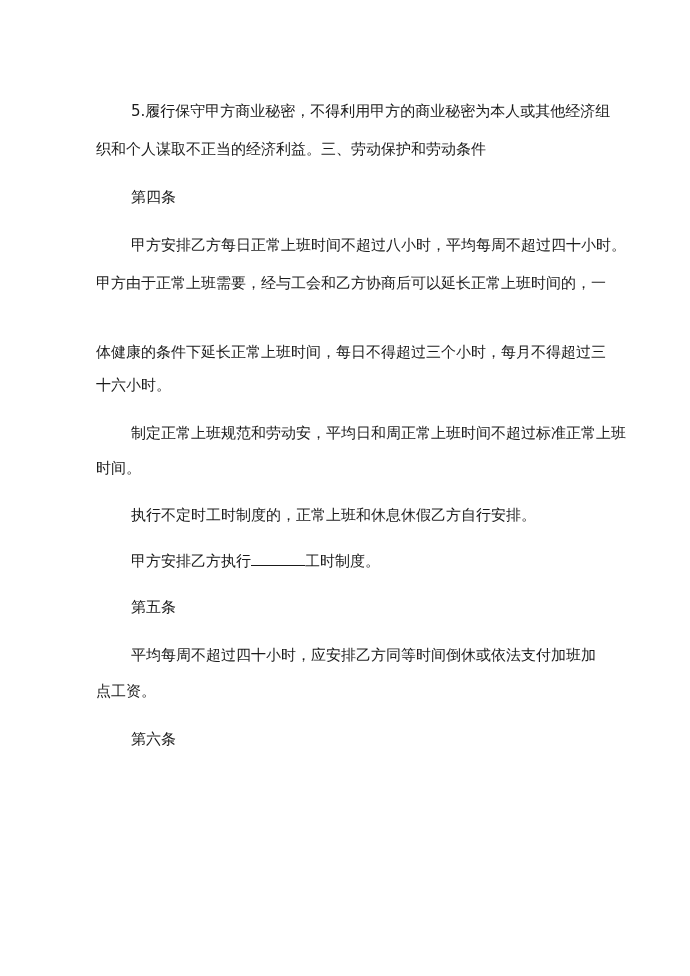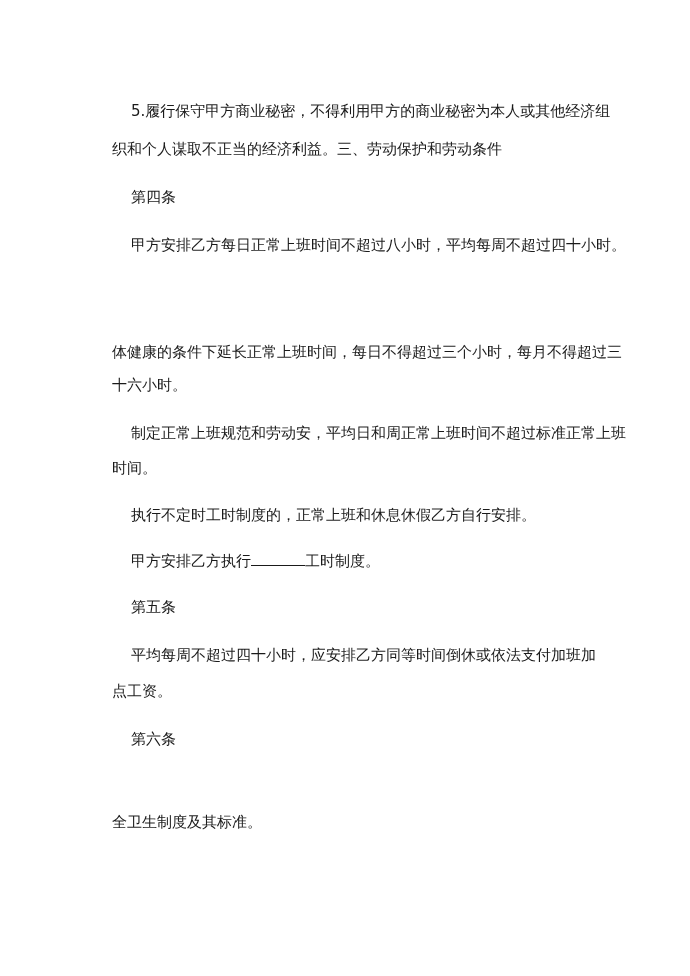--- a/index.html
+++ b/index.html
@@ -16,21 +16,21 @@
       color: #1a1a1a;
     }
     .page {
       position: absolute;
       left: 0; top: 0;
       width: 644px; height: 976px;
       background: #ffffff;
     }
     .line {
       position: absolute;
-      left: 112px;
+      left: 96px;
       font-size: 15px;
       line-height: 20px;
       white-space: nowrap;
       letter-spacing: 0px;
     }
     .indent { left: 131px; }
     .blank {
       display: inline-block;
       width: 54px;
       border-bottom: 1px solid #1a1a1a;
@@ -39,26 +39,26 @@
     }
   </style>
 </head>
 <body>
 
 <div class="page">
   <div class="line indent" style="top:101px">5.履行保守甲方商业秘密，不得利用甲方的商业秘密为本人或其他经济组</div>
   <div class="line" style="top:139px">织和个人谋取不正当的经济利益。三、劳动保护和劳动条件</div>
   <div class="line indent" style="top:187px">第四条</div>
   <div class="line indent" style="top:235px">甲方安排乙方每日正常上班时间不超过八小时，平均每周不超过四十小时。</div>
+  <div class="line" style="top:273px">甲方由于正常上班需要，经与工会和乙方协商后可以延长正常上班时间的，一</div>
   <div class="line" style="top:342px">体健康的条件下延长正常上班时间，每日不得超过三个小时，每月不得超过三</div>
   <div class="line" style="top:375px">十六小时。</div>
   <div class="line indent" style="top:423px">制定正常上班规范和劳动安，平均日和周正常上班时间不超过标准正常上班</div>
   <div class="line" style="top:458px">时间。</div>
   <div class="line indent" style="top:505px">执行不定时工时制度的，正常上班和休息休假乙方自行安排。</div>
   <div class="line indent" style="top:551px">
     <span>甲方安排乙方执行</span><span class="blank"></span><span>工时制度。</span>
   </div>
   <div class="line indent" style="top:597px">第五条</div>
   <div class="line indent" style="top:645px">平均每周不超过四十小时，应安排乙方同等时间倒休或依法支付加班加</div>
   <div class="line" style="top:681px">点工资。</div>
   <div class="line indent" style="top:729px">第六条</div>
-  <div class="line" style="top:812px">全卫生制度及其标准。</div>
 </div>
 
 </body></html>

